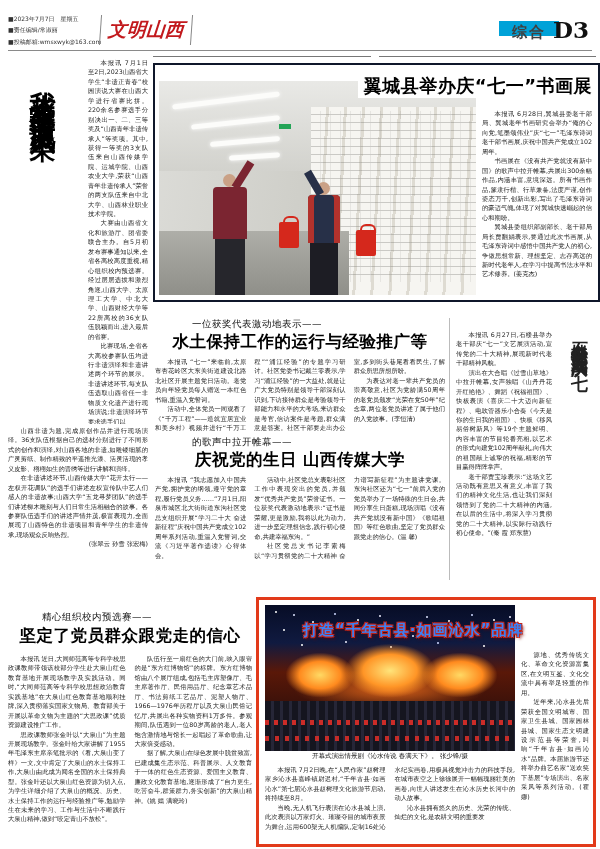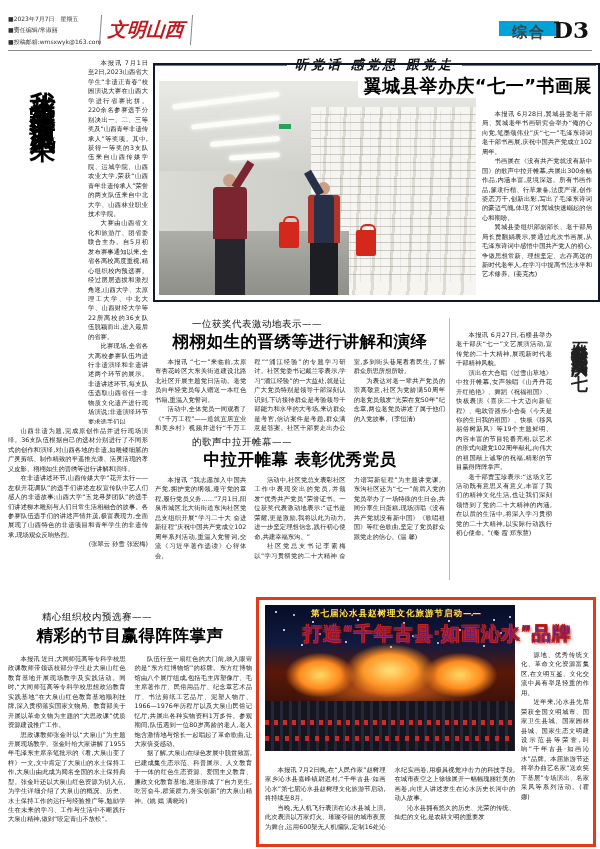--- a/index.html
+++ b/index.html
@@ -92,21 +92,21 @@
                 radial-gradient(ellipse 50px 30px at 78% 48%,#ffd964 0%,#ff8a1e 45%,transparent 75%),
                 radial-gradient(ellipse 120px 26px at 50% 58%,rgba(255,120,30,.8) 0%,transparent 80%);}
   .p2-crowd{position:absolute;left:0;bottom:0;width:100%;height:34%;
      background:repeating-linear-gradient(90deg,#15151f 0 6px,#262637 6px 9px);}
   .p2-scarves{position:absolute;left:0;bottom:18%;width:100%;height:5px;
      background:repeating-linear-gradient(90deg,rgba(215,45,40,.95) 0 4px,transparent 4px 9px);}
   .p2-scarves2{position:absolute;left:0;bottom:7%;width:100%;height:5px;
      background:repeating-linear-gradient(90deg,rgba(215,45,40,.9) 0 4px,transparent 4px 10px);}
   .qs-kicker{position:absolute;left:52px;top:8px;font-size:8.5px;font-weight:bold;color:#ffe84c;
              text-shadow:1px 1px 1px #402;letter-spacing:1px;white-space:nowrap;}
-  .qs-headline{position:absolute;left:44px;top:21px;font-size:19px;font-weight:400;color:#701a75;
+  .qs-headline{position:absolute;left:44px;top:21px;font-size:15px;font-weight:700;color:#3b82f6;
              white-space:nowrap;letter-spacing:1px;
              text-shadow:1px 1px 0 #c2251a,-1px -1px 0 #c2251a,1px -1px 0 #c2251a,-1px 1px 0 #c2251a,2px 2px 3px rgba(120,0,0,.8);}
   .qs-caption{position:absolute;left:6px;top:152px;width:250px;font-size:6.5px;text-align:center;color:#111;}
   .qs-col3{position:absolute;left:262px;top:50px;width:68px;height:188px;}
   .qs-cols12{position:absolute;left:6px;top:165px;width:250px;height:75px;column-count:2;column-gap:9px;}
 </style>
 </head>
 <body>
 
 <div class="abs hd-meta">
@@ -125,21 +125,20 @@
     <p class="para">大赛由山西省文化和旅游厅、团省委联合主办。自5月初发布赛事通知以来,全省各高校高度重视,精心组织校内预选赛。经过层层选拔和激烈角逐,山西大学、太原理工大学、中北大学、山西财经大学等22所高校的36支队伍脱颖而出,进入最后的省赛。</p>
     <p class="para">比赛现场,全省各大高校参赛队伍均进行非遗演绎和非遗讲述两个环节的展示。非遗讲述环节,每支队伍选取山西省任一非物质文化遗产进行现场演说;非遗演绎环节要求选手们以</p>
   </div>
 <div class="abs left-col-bottom bodytext">
   <span><p class="para">山西非遗为题,完成原创作品并进行现场演绎。36支队伍根据自己的选材分别进行了不同形式的创作和演绎,对山西各地的非遗,如雕镂细腻的广灵剪纸、制作精致的平遥推光漆、活灵活现的孝义皮影、栩栩如生的晋绣等进行讲解和演绎。</p><p class="para">在非遗讲述环节,山西传媒大学“花开太行——左权开花调队”的选手们讲述左权宣传队中艺人们感人的非遗故事;山西大学“五龙寻梦团队”的选手们讲述柳木雕刻与人们日常生活相融合的故事。各参赛队伍选手们的讲述声情并茂,极富表现力,全面展现了山西特色的非遗项目和青年学生的非遗传承,现场观众反响热烈。</p></span>
   <span class="byline">(张翠云 孙雪 张宏梅)</span>
 </div>
 
 <div class="abs slogan-row">
   <div class="line"></div>
-  <div class="slogan">听党话  感党恩  跟党走</div>
   <div class="line"></div>
 </div>
 
 <div class="abs top-box">
   <div class="photo1 abs">
     <div class="p1-ceiling"></div>
     <div class="p1-light" style="left:4%;top:8%;width:34%;transform:rotate(-7deg);"></div>
     <div class="p1-light" style="left:10%;top:18%;width:28%;transform:rotate(-6deg);"></div>
     <div class="p1-light" style="left:16%;top:27%;width:22%;transform:rotate(-5deg);"></div>
     <div class="p1-light" style="left:22%;top:34%;width:16%;transform:rotate(-4deg);"></div>
@@ -166,62 +165,62 @@
   </div>
   <div class="abs yc-headline headline">翼城县举办庆“七一”书画展</div>
   <div class="abs yc-body bodytext">
       <p class="para">本报讯 6月28日,翼城县委老干部局、翼城老年书画研究会举办“俺的心向党,笔墨颂伟业”庆“七一”毛泽东诗词老干部书画展,庆祝中国共产党成立102周年。</p>
       <p class="para">书画展在《没有共产党就没有新中国》的歌声中拉开帷幕,共展出300余幅作品,内涵丰富,意境深远。所有书画作品,篆隶行楷、行草兼备,法度严谨,创作姿态万千,创新出彩,写出了毛泽东诗词的豪迈气魄,体现了对翼城快速崛起的信心和期盼。</p>
       <p class="para">翼城县委组织部副部长、老干部局局长贾翻娟表示,要通过此次书画展,从毛泽东诗词中感悟中国共产党人的初心,争做思想常新、理想坚定、志存高远的新时代老年人,在学习中提高书法水平和艺术修养。(姜克杰)</p>
     </div>
 </div>
 
 <div class="abs kicker ldy-kicker">一位获奖代表激动地表示——</div>
-<div class="abs headline ldy-headline">栩栩如生的晋绣等进行讲解和演绎</div>
+<div class="abs headline ldy-headline">水土保持工作的运行与经验推广等</div>
 <div class="abs ldy-body bodytext">
     <p class="para">本报讯 “七一”来临前,太原市杏花岭区大东关街道建设北路北社区开展主题党日活动。老党员向年轻党员每人赠送一本红色书籍,重温入党誓词。</p>
     <p class="para">活动中,全体党员一同观看了《“千万工程”——造就宜居宜业和美乡村》视频并进行“千万工程”“浦江经验”的专题学习研讨。社区党委书记戴兰零表示,学习“浦江经验”的一大益处,就是让广大党员特别是领导干部深刻认识到,下访接待群众是考验领导干部能力和水平的大考场,来访群众是考官,信访案件是考题,群众满意是答案。社区干部要走出办公室,多到街头巷尾看看民生,了解群众所思所想所盼。</p>
     <p class="para">为表达对老一辈共产党员的崇高敬意,社区为党龄满50周年的老党员颁发“光荣在党50年”纪念章,两位老党员讲述了属于他们的入党故事。(李恒清)</p>
   </div>
 
 <div class="abs kicker yq-kicker">的歌声中拉开帷幕——</div>
-<div class="abs headline yq-headline">中拉开帷幕  表彰优秀党员</div>
+<div class="abs headline yq-headline">庆祝党的生日  山西传媒大学</div>
 <div class="abs yq-body bodytext">
     <p class="para">本报讯 “我志愿加入中国共产党,拥护党的纲领,遵守党的章程,履行党员义务……”7月1日,阳泉市城区北大街街道东沟社区党总支组织开展“学习二十大 奋进新征程”庆祝中国共产党成立102周年系列活动,重温入党誓词,交流《习近平著作选读》心得体会。</p>
     <p class="para">活动中,社区党总支表彰社区工作中表现突出的党员,并颁发“优秀共产党员”荣誉证书。一位获奖代表激动地表示:“证书是荣耀,更是激励,我将以此为动力,进一步坚定理想信念,践行初心使命,共建幸福东沟。”</p>
     <p class="para">社区党总支书记李素梅以“学习贯彻党的二十大精神 奋力谱写新征程”为主题讲党课。东沟社区还为“七一”前后入党的党员举办了一场特殊的生日会,共同分享生日蛋糕,现场演唱《没有共产党就没有新中国》《歌唱祖国》等红色歌曲,坚定了党员群众跟党走的信心。(温 馨)</p>
   </div>
 
 <div class="abs vrule sl-rule"></div>
 <div class="abs sl-headline">石楼老干部文艺展演庆“七一”</div>
 <div class="abs sl-body bodytext">
     <p class="para">本报讯 6月27日,石楼县举办老干部庆“七一”文艺展演活动,宣传党的二十大精神,展现新时代老干部精神风貌。</p>
     <p class="para">演出在大合唱《过雪山草地》中拉开帷幕,女声独唱《山丹丹花开红艳艳》、舞蹈《祝福祖国》、快板表演《喜庆二十大迈向新征程》、电吹管器乐小合奏《今天是你的生日我的祖国》、快板《移风易俗树新风》等19个主题鲜明、内容丰富的节目轮番亮相,以艺术的形式向建党102周年献礼,向伟大的祖国献上诚挚的祝福,精彩的节目赢得阵阵掌声。</p>
     <p class="para">老干部贾宝珍表示:“这场文艺活动既有意思又有意义,丰富了我们的精神文化生活,也让我们深刻领悟到了党的二十大精神的内涵,在以后的生活中,将深入学习贯彻党的二十大精神,以实际行动践行初心使命。”(秦 霞 郑东慧)</p>
   </div>
 
 <div class="abs kicker dt-kicker">精心组织校内预选赛——</div>
-<div class="abs headline dt-headline">精彩的节目赢得阵阵掌声</div>
+<div class="abs headline dt-headline">坚定了党员群众跟党走的信心</div>
 <div class="abs dt-body bodytext">
     <p class="para">本报讯 近日,大同师范高等专科学校思政课教师带领该校部分学生赴大泉山红色教育基地开展现场教学及实践活动。同时,“大同师范高等专科学校思想政治教育实践基地”在大泉山红色教育基地顺利挂牌,深入贯彻落实国家文物局、教育部关于开展以革命文物为主题的“大思政课”优质资源建设推广工作。</p>
     <p class="para">思政课教师张金叶以“大泉山”为主题开展现场教学。张金叶给大家讲解了1955年毛泽东主席亲笔批示的《看,大泉山变了样》一文,文中肯定了大泉山的水土保持工作,大泉山由此成为闻名全国的水土保持典型。张金叶还以大泉山红色资源为切入点,为学生详细介绍了大泉山的概况、历史、水土保持工作的运行与经验推广等,勉励学生在未来的学习、工作与生活中不断践行大泉山精神,做到“咬定青山不放松”。</p>
     <p class="para">队伍行至一扇红色的大门前,映入眼帘的是“东方红博物馆”的标牌。东方红博物馆由八个展厅组成,包括毛主席塑像厅、毛主席著作厅、民俗用品厅、纪念章艺术品厅、书法剪纸工艺品厅、泥塑人物厅、1966—1976年历程厅以及大泉山民俗记忆厅,共展出各种实物资料1万多件。参观期间,队伍遇到一位80岁高龄的老人,老人饱含激情地与馆长一起唱起了革命歌曲,让大家倍受感动。</p>
     <p class="para">据了解,大泉山在绿色发展中脱贫致富,已建成集生态示范、科普展示、人文教育于一体的红色生态资源、爱国主义教育、廉政文化教育基地,逐渐形成了“自力更生,吃苦奋斗,群策群力,务实创新”的大泉山精神。(姚 嫣 满晓玲)</p>
   </div>
 
 <div class="abs red-box">
   <div class="photo2">
     <div class="p2-stars"></div>
     <div class="p2-fire"></div>
     <div class="p2-crowd"></div>
     <div class="p2-scarves"></div>
     <div class="p2-scarves2"></div>
   </div>
-  <div class="qs-kicker">第七届沁水县赵树理文化旅游节启动——</div>
   <div class="qs-headline">打造“千年古县·如画沁水”品牌</div>
+  <div class="qs-caption">开幕式演出情景剧《沁水传说 春满天下》。 张少锋/摄</div>
   <div class="qs-cols12 bodytext">
       <p class="para">本报讯 7月2日晚,在“人民作家”赵树理家乡沁水县嘉峰镇尉迟村,“千年古县·如画沁水”第七届沁水县赵树理文化旅游节启动,将持续至8月。</p>
       <p class="para">当晚,无人机飞行表演在沁水县城上演,此次表演以万家灯火、璀璨夺目的城市夜景为舞台,运用600架无人机编队,定制16处沁水纪实画卷,用极具视觉冲击力的科技手段,在城市夜空之上徐徐展开一幅幅瑰丽壮美的画卷,向世人讲述发生在沁水历史长河中的动人故事。</p>
       <p class="para">沁水县拥有悠久的历史、光荣的传统、灿烂的文化,是农耕文明的重要发</p>
     </div>
   <div class="qs-col3 bodytext">
       <p class="para">源地、优秀传统文化、革命文化资源富集区,在文明互鉴、文化交流中具有举足轻重的作用。</p>
       <p class="para">近年来,沁水县先后荣获全国文明城市、国家卫生县城、国家园林县城、国家生态文明建设示范县等荣誉,叫响“千年古县·如画沁水”品牌。本届旅游节还将举办曲艺名家“送欢笑下基层”专场演出、名家采风等系列活动。(霍 娜)</p>
     </div>
 </div>

